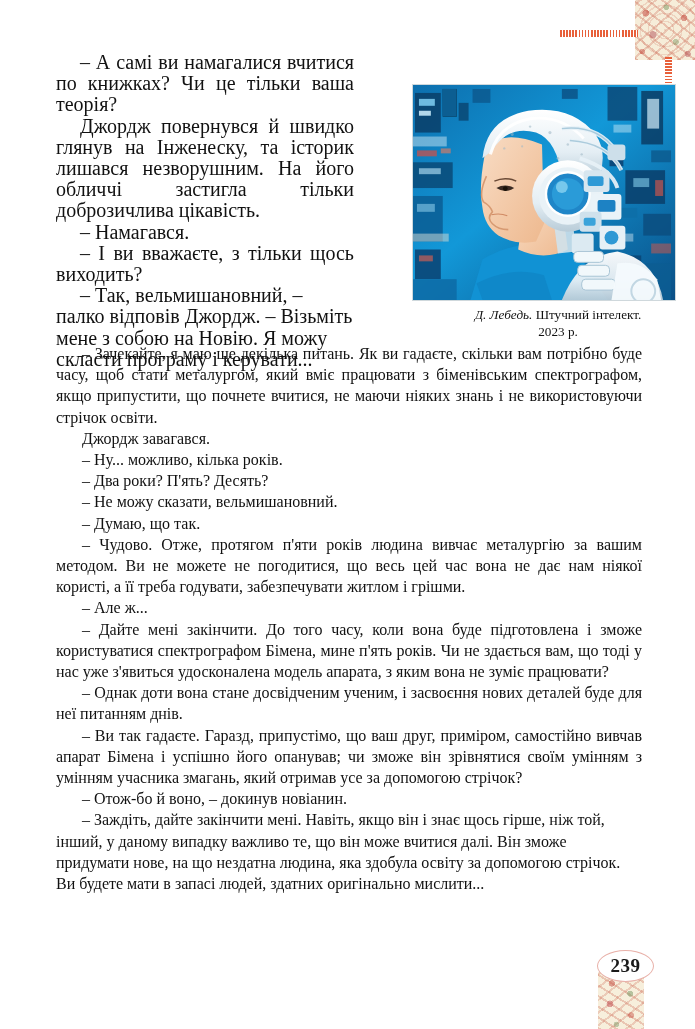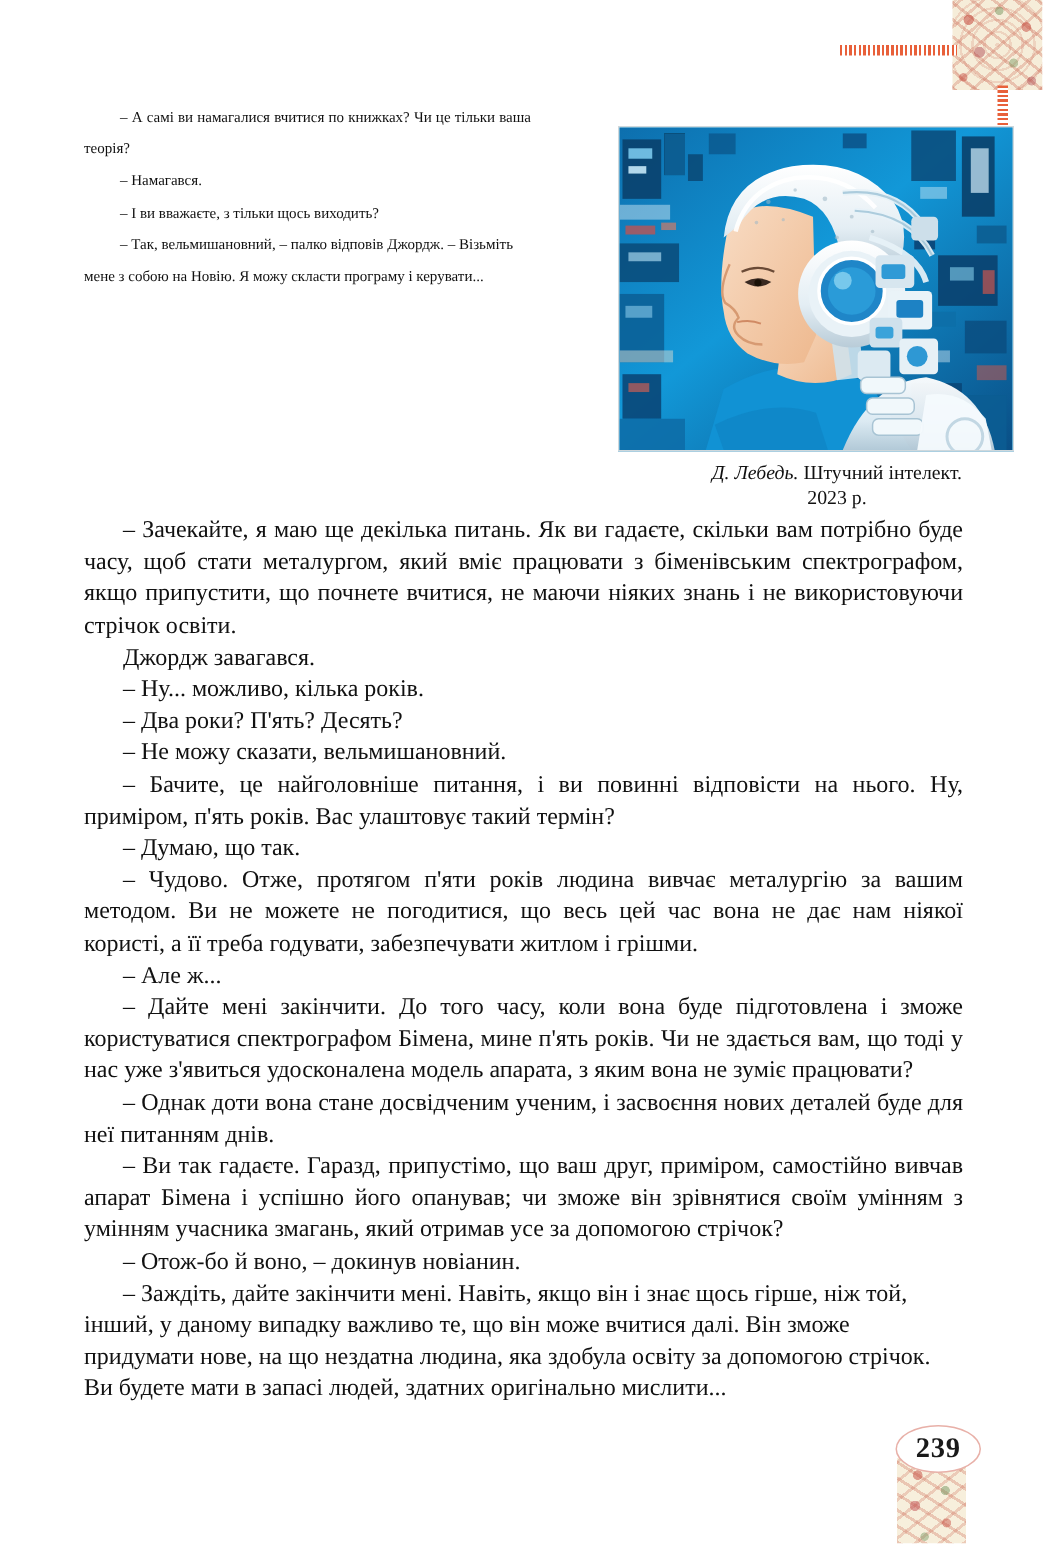--- a/index.html
+++ b/index.html
@@ -128,23 +128,23 @@
     font-style: italic;
   }
   .figure-caption .year {
     display: block;
   }
 
   
   .col-left {
     position: absolute;
     left: 56px;
-    top: 68px;
+    top: 52px;
     width: 298px;
-    font-size: 10px;
+    font-size: 20px;
     line-height: 21.2px;
     text-align: justify;
     text-justify: inter-word;
     hyphens: manual;
   }
   .body-flow {
     position: absolute;
     left: 56px;
     top: 343px;
     width: 586px;
@@ -306,32 +306,32 @@
       </svg>
     </div>
     <figcaption class="figure-caption">
       <span class="author">Д. Лебедь.</span><span> Штучний інтелект.</span>
       <span class="year">2023 р.</span>
     </figcaption>
   </figure>
 
   <div class="col-left">
     <p class="para">– А самі ви намагалися вчитися по книжках? Чи це тільки ваша теорія?</p>
+    <p class="para">Джордж повернувся й швидко глянув на Інженеску, та історик лишався незворушним. На його обличчі застигла тільки доброзичлива цікавість.</p>
     <p class="para">– Намагався.</p>
     <p class="para">– І ви вважаєте, з тільки щось виходить?</p>
     <p class="para">– Так, вельмишановний, – палко відповів Джордж. – Візьміть мене з собою на Новію. Я можу скласти програму і керувати...</p>
   </div>
 
   <div class="body-flow">
     <p class="para">– Зачекайте, я маю ще декілька питань. Як ви гадаєте, скільки вам потрібно буде часу, щоб стати металургом, який вміє працювати з біменівським спектрографом, якщо припустити, що почнете вчитися, не маючи ніяких знань і не використовуючи стрічок освіти.</p>
     <p class="para">Джордж завагався.</p>
     <p class="para">– Ну... можливо, кілька років.</p>
     <p class="para">– Два роки? П'ять? Десять?</p>
     <p class="para">– Не можу сказати, вельмишановний.</p>
-    <p class="para">– Бачите, це найголовніше питання, і ви повинні відповісти на нього. Ну, приміром, п'ять років. Вас улаштовує такий термін?</p>
     <p class="para">– Думаю, що так.</p>
     <p class="para">– Чудово. Отже, протягом п'яти років людина вивчає металургію за вашим методом. Ви не можете не погодитися, що весь цей час вона не дає нам ніякої користі, а її треба годувати, забезпечувати житлом і грішми.</p>
     <p class="para">– Але ж...</p>
     <p class="para">– Дайте мені закінчити. До того часу, коли вона буде підготовлена і зможе користуватися спектрографом Бімена, мине п'ять років. Чи не здається вам, що тоді у нас уже з'явиться удосконалена модель апарата, з яким вона не зуміє працювати?</p>
     <p class="para">– Однак доти вона стане досвідченим ученим, і засвоєння нових деталей буде для неї питанням днів.</p>
     <p class="para">– Ви так гадаєте. Гаразд, припустімо, що ваш друг, приміром, самостійно вивчав апарат Бімена і успішно його опанував; чи зможе він зрівнятися своїм умінням з умінням учасника змагань, який отримав усе за допомогою стрічок?</p>
     <p class="para">– Отож-бо й воно, – докинув новіанин.</p>
     <p class="para">– Заждіть, дайте закінчити мені. Навіть, якщо він і знає щось гірше, ніж той, інший, у даному випадку важливо те, що він може вчитися далі. Він зможе придумати нове, на що нездатна людина, яка здобула освіту за допомогою стрічок. Ви будете мати в запасі людей, здатних оригінально мислити...</p>
   </div>
 

